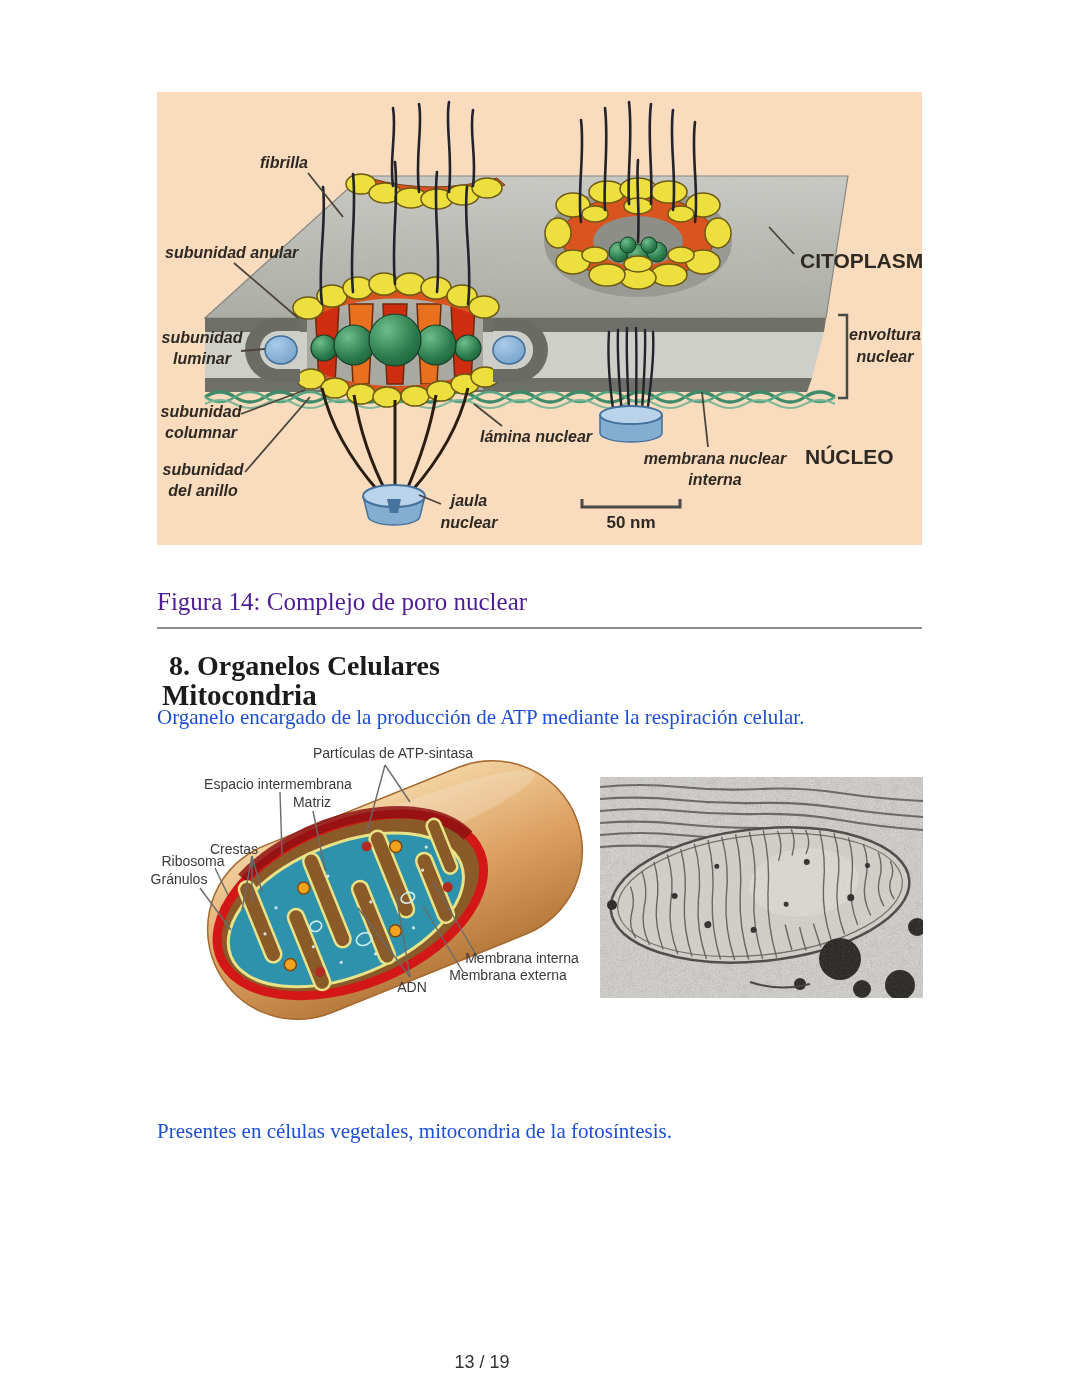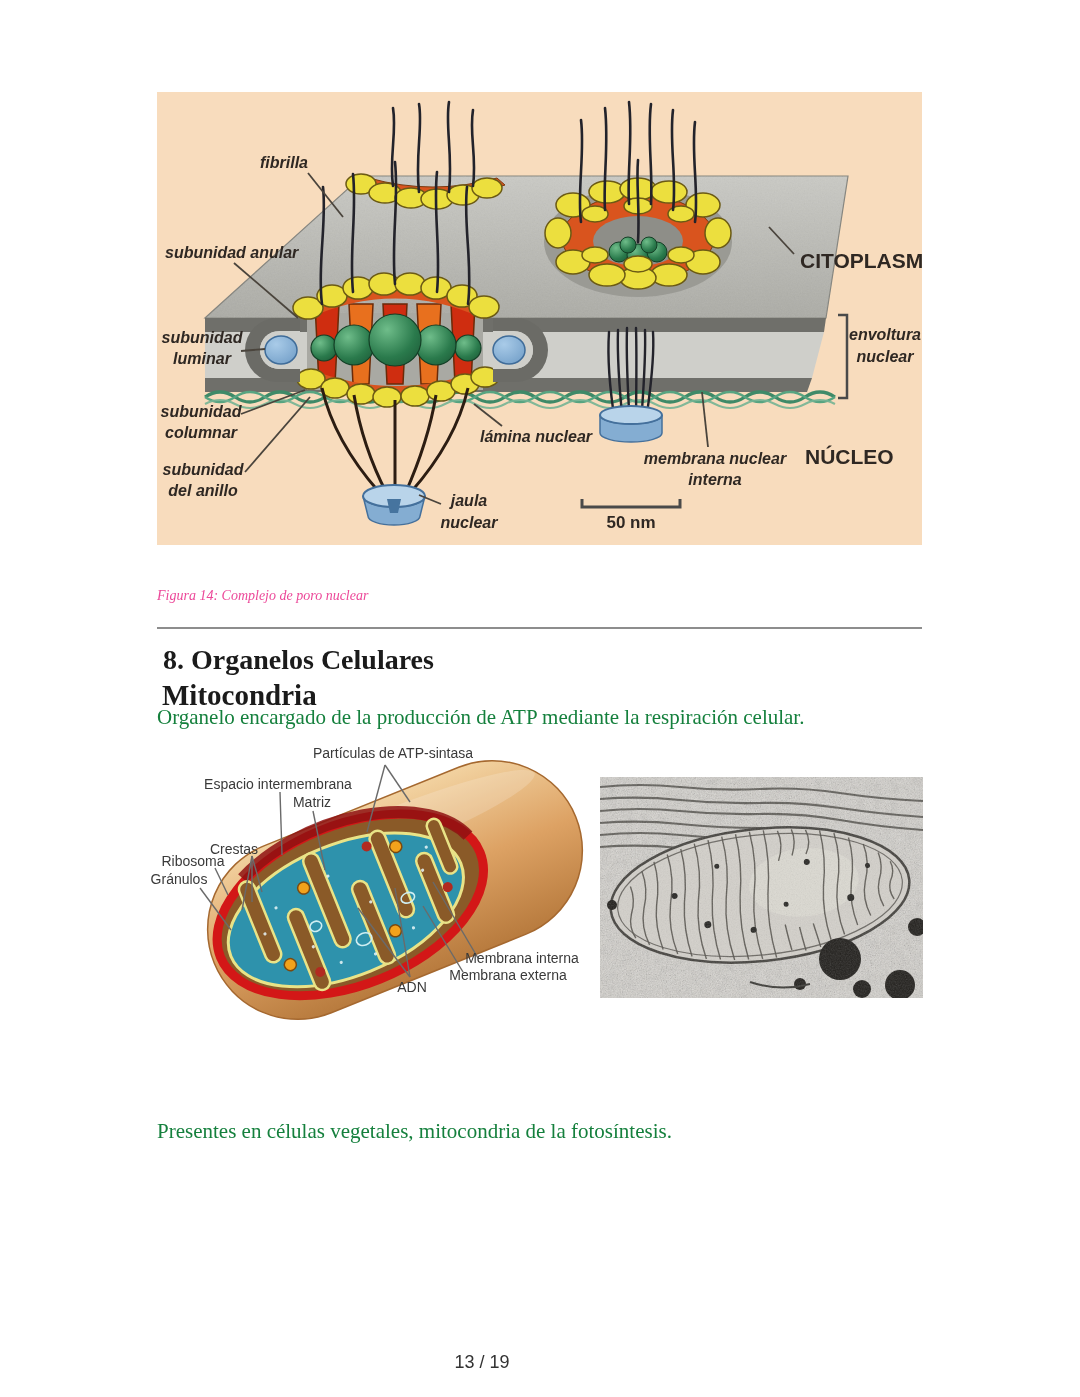--- a/index.html
+++ b/index.html
@@ -1,23 +1,23 @@
 <!DOCTYPE html>
 <html><head>
 <meta charset="utf-8">
 <style>
   html,body{margin:0;padding:0;background:#ffffff;}
   #page{position:relative;width:1080px;height:1397px;background:#ffffff;overflow:hidden;
         font-family:"Liberation Serif","DejaVu Serif",serif;color:#1c1c1c;}
   .abs{position:absolute;}
-  .fig-caption{font-style:italic;font-size:14px;color:#ec4899;}
+  .fig-caption{font-size:25px;color:#4c1d95;}
   .divider{height:2px;background:#8d8d8d;}
-  h1.sec{font-size:28px;font-weight:bold;margin:3px;color:#1b1b1b;}
+  h1.sec{font-size:28px;font-weight:bold;margin:9px;color:#1b1b1b;}
   h2.sub{font-size:29px;font-weight:bold;margin:0;color:#1b1b1b;}
-  .body-text{font-size:21px;color:#15803d;}
+  .body-text{font-size:21px;color:#1d4ed8;}
   .page-num{font-family:"Liberation Sans","DejaVu Sans",sans-serif;font-size:18px;color:#333;
             width:964px;text-align:center;}
   svg{display:block;}
   .lblB{font-family:"Liberation Sans","DejaVu Sans",sans-serif;font-weight:bold;font-style:italic;
         font-size:16px;fill:#2f2823;}
   .lblCaps{font-family:"Liberation Sans","DejaVu Sans",sans-serif;font-weight:bold;
         font-size:21px;fill:#2f2823;}
   .lblM{font-family:"Liberation Sans","DejaVu Sans",sans-serif;font-size:14px;fill:#3a3a3a;}
   .leader{stroke:#4a443c;stroke-width:1.8;fill:none;}
   .leader2{stroke:#6a6a6a;stroke-width:1.4;fill:none;}

